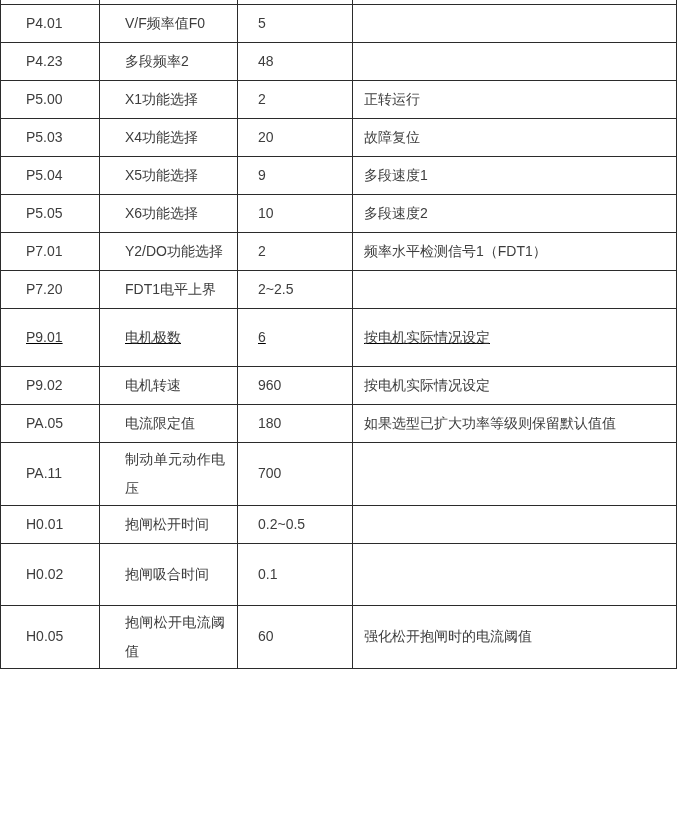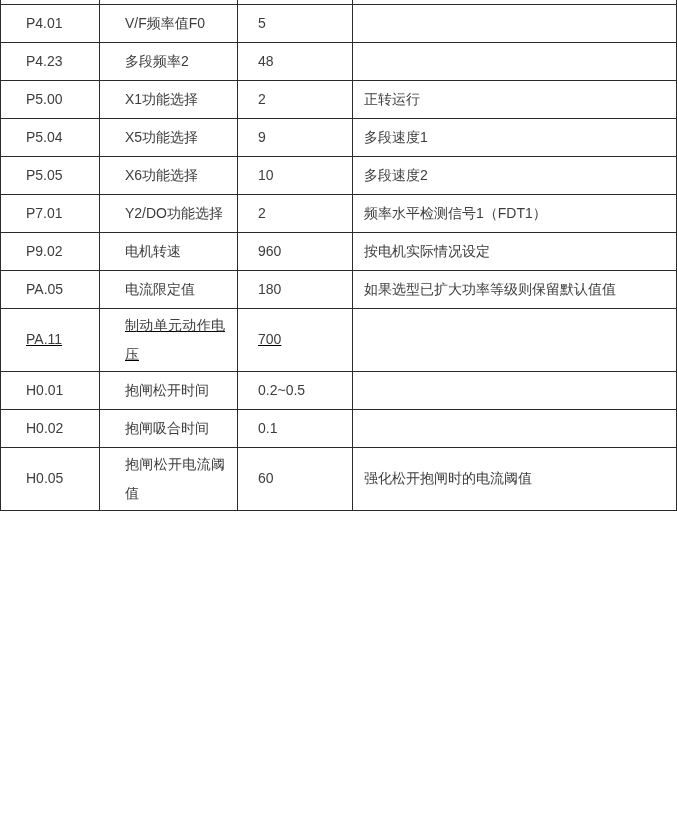--- a/index.html
+++ b/index.html
@@ -79,36 +79,54 @@
         <td class="c2">48</td>
         <td class="c3"></td>
       </tr>
       <tr>
         <td class="c0">P5.00</td>
         <td class="c1">X1功能选择</td>
         <td class="c2">2</td>
         <td class="c3">正转运行</td>
       </tr>
       <tr>
+        <td class="c0">P5.03</td>
+        <td class="c1">X4功能选择</td>
+        <td class="c2">20</td>
+        <td class="c3">故障复位</td>
+      </tr>
+      <tr>
         <td class="c0">P5.04</td>
         <td class="c1">X5功能选择</td>
         <td class="c2">9</td>
         <td class="c3">多段速度1</td>
       </tr>
       <tr>
         <td class="c0">P5.05</td>
         <td class="c1">X6功能选择</td>
         <td class="c2">10</td>
         <td class="c3">多段速度2</td>
       </tr>
       <tr>
         <td class="c0">P7.01</td>
         <td class="c1">Y2/DO功能选择</td>
         <td class="c2">2</td>
         <td class="c3">频率水平检测信号1（FDT1）</td>
+      </tr>
+      <tr>
+        <td class="c0">P7.20</td>
+        <td class="c1">FDT1电平上界</td>
+        <td class="c2">2~2.5</td>
+        <td class="c3"></td>
+      </tr>
+      <tr>
+        <td class="c0">P9.01</td>
+        <td class="c1">电机极数</td>
+        <td class="c2">6</td>
+        <td class="c3">按电机实际情况设定</td>
       </tr>
       <tr>
         <td class="c0">P9.02</td>
         <td class="c1">电机转速</td>
         <td class="c2">960</td>
         <td class="c3">按电机实际情况设定</td>
       </tr>
       <tr>
         <td class="c0">PA.05</td>
         <td class="c1">电流限定值</td>

